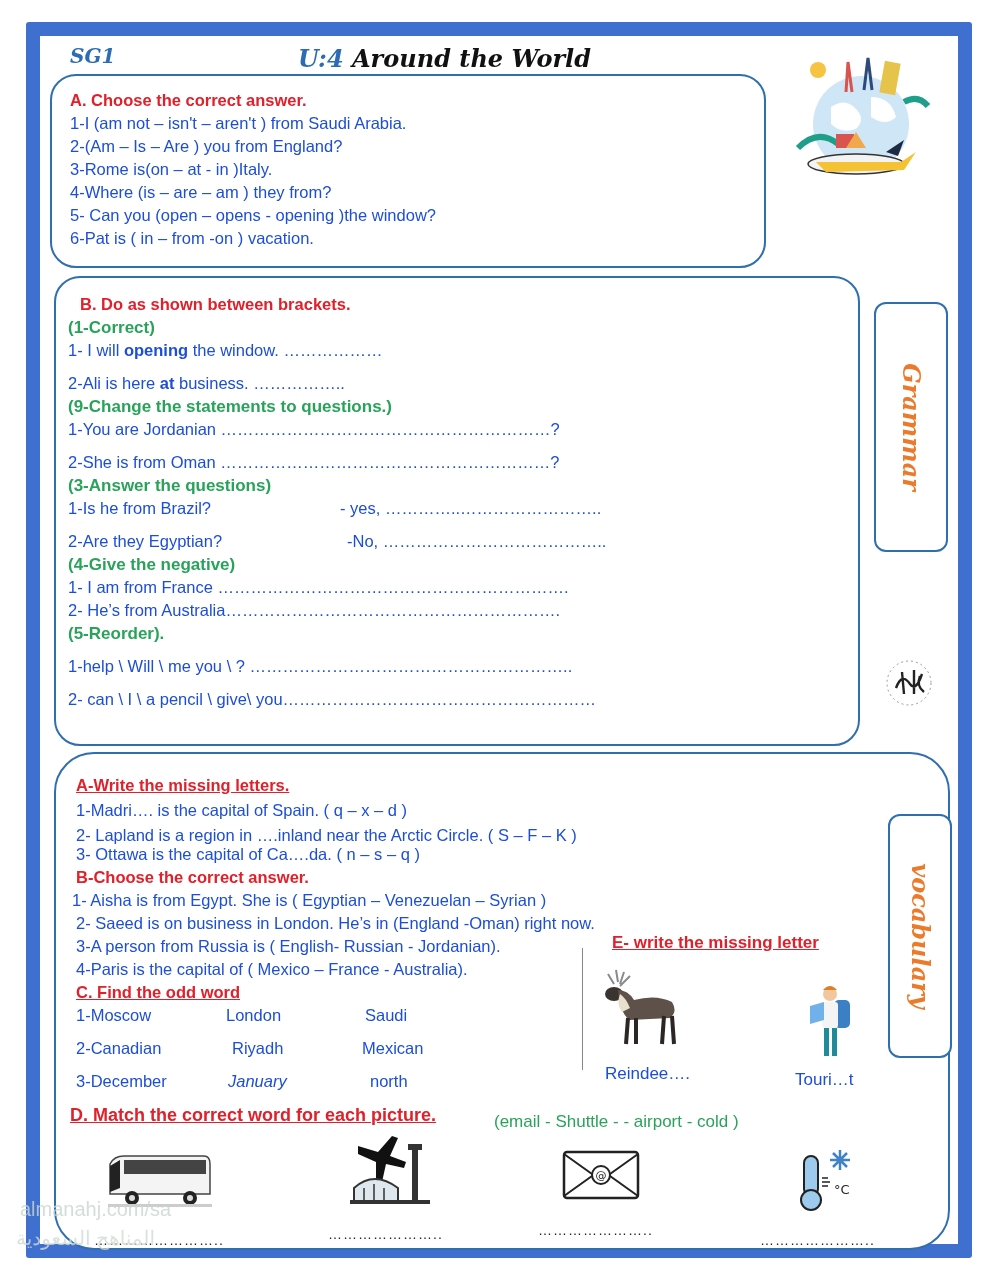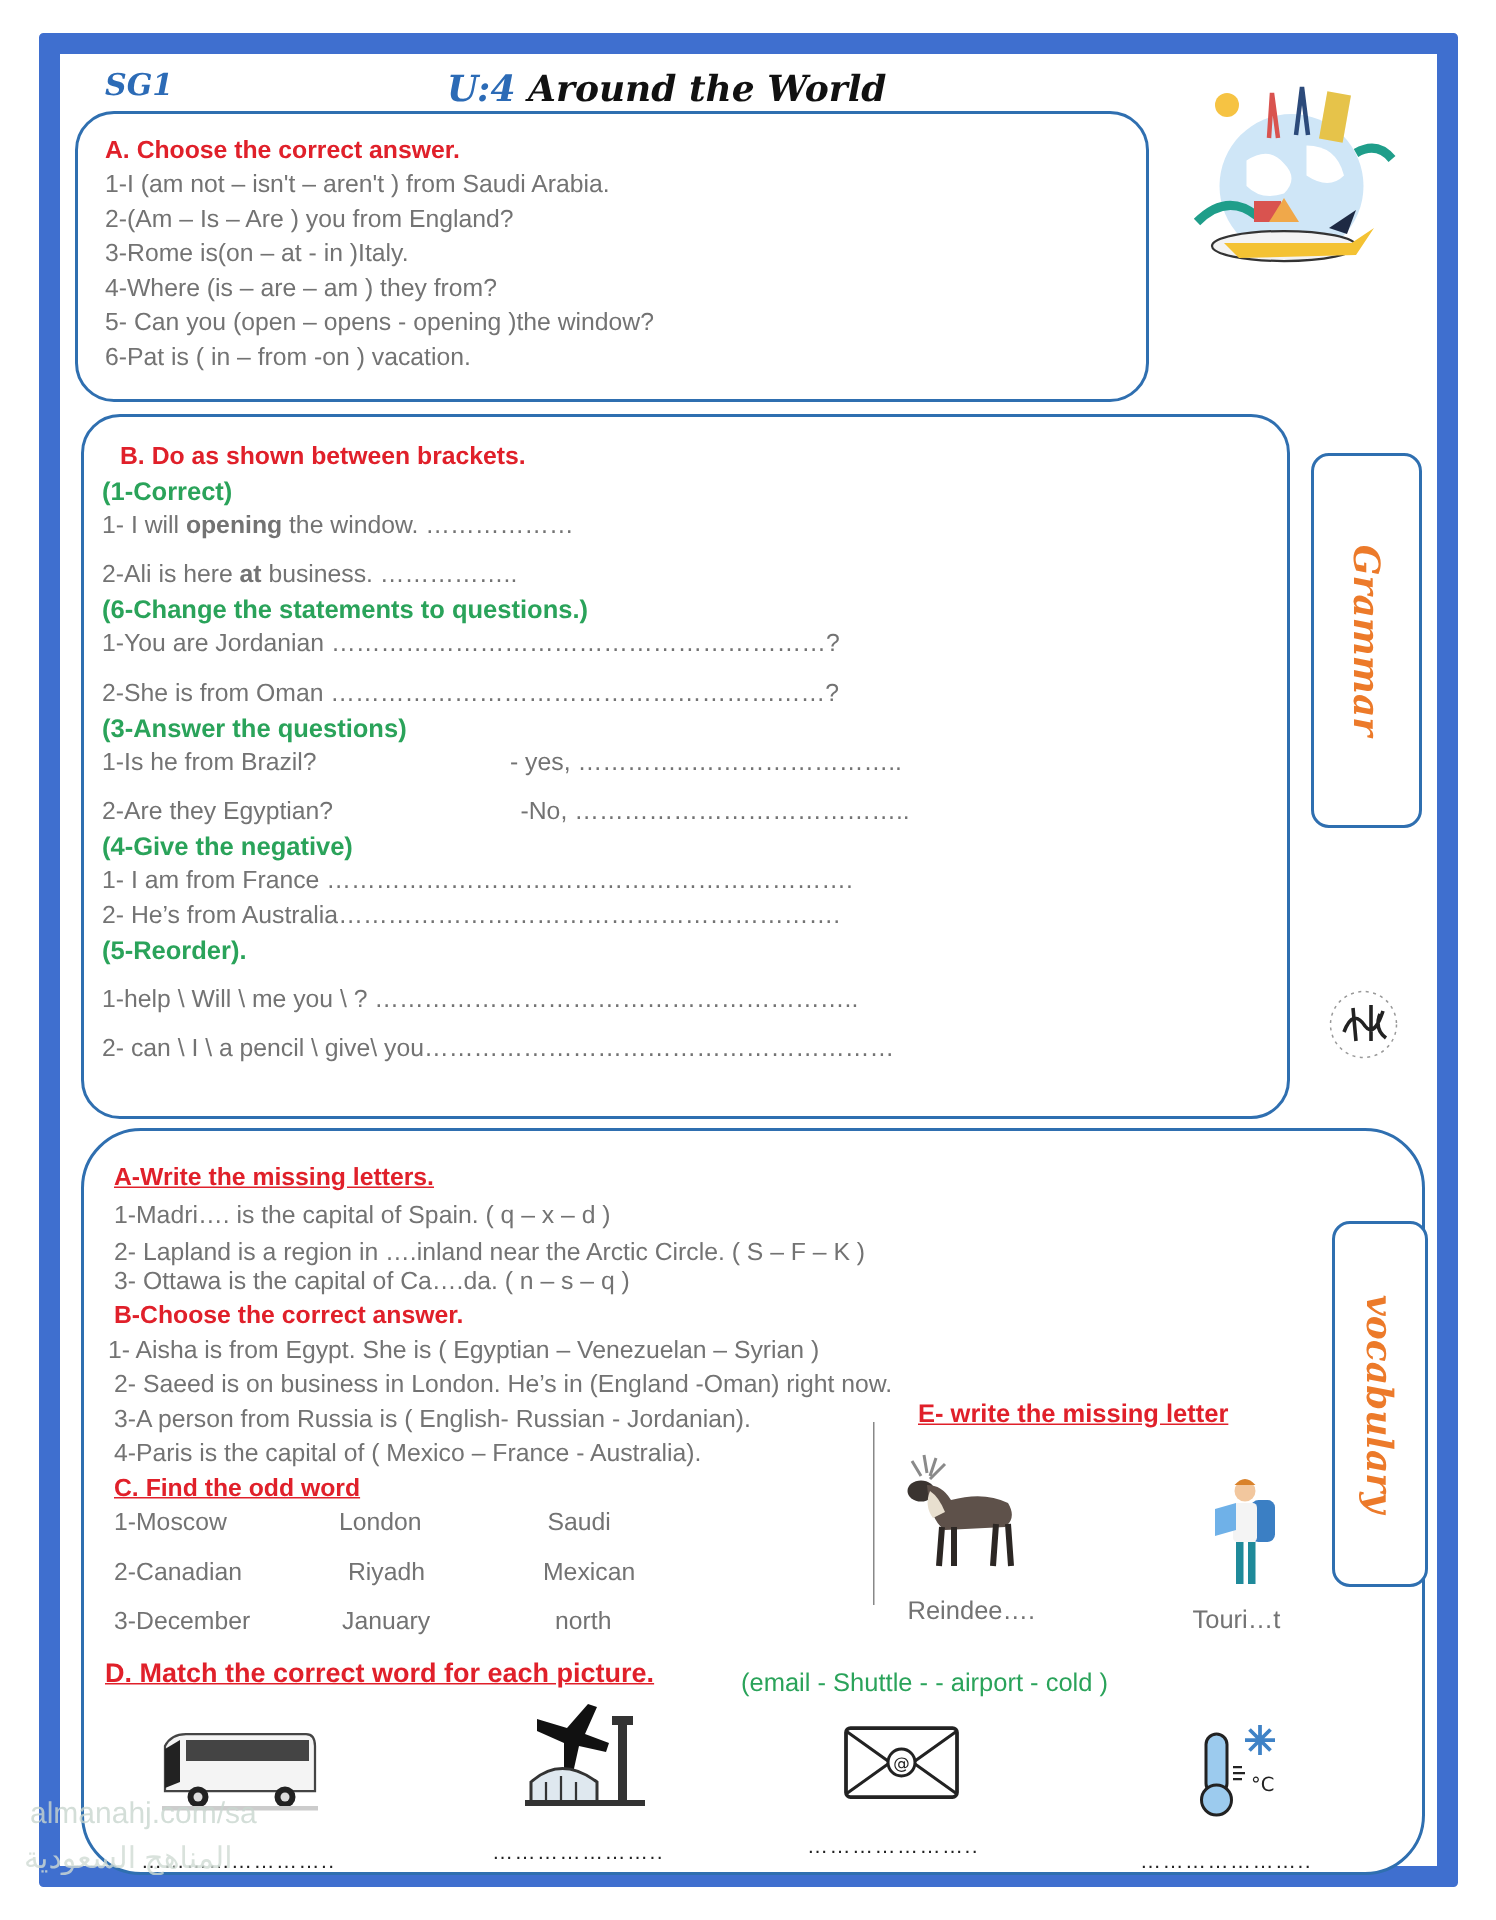--- a/index.html
+++ b/index.html
@@ -13,21 +13,21 @@
 
   .hdr-sg { position: absolute; left: 70px; top: 44px; font-family: "DejaVu Serif", serif; font-style: italic; font-weight: bold; font-size: 20px; color: #2c6bb6; }
   .hdr-title { position: absolute; left: 298px; top: 44px; font-family: "DejaVu Serif", serif; font-style: italic; font-weight: bold; font-size: 24px; color: #111; }
   .hdr-title .unit { color: #2c6bb6; }
 
   .box { position: absolute; border: 2px solid #2f6fb0; border-radius: 26px; background: #fff; }
   .boxA { left: 50px; top: 74px; width: 716px; height: 194px; }
   .boxB { left: 54px; top: 276px; width: 806px; height: 470px; }
   .boxV { left: 54px; top: 752px; width: 896px; height: 498px; border-radius: 40px; }
 
-  .line { position: absolute; font-size: 16.5px; white-space: nowrap; color: #737373; }
+  .line { position: absolute; font-size: 16.5px; white-space: nowrap; color: #1d4ed8; }
   .h-red { color: #e0202a; font-weight: bold; font-size: 16.5px; }
   .h-green { color: #2aa35a; font-weight: bold; font-size: 17px; }
   .u { text-decoration: underline; }
   b { font-weight: bold; }
 
   .side-tab { position: absolute; border: 2px solid #2f6fb0; border-radius: 12px; background: #fff; }
   .tab-grammar { left: 874px; top: 302px; width: 74px; height: 250px; }
   .tab-vocab { left: 888px; top: 814px; width: 64px; height: 244px; }
   .side-label { position: absolute; left: 50%; top: 50%; transform: translate(-50%,-50%) rotate(90deg);
     font-family: "DejaVu Serif", serif; font-style: italic; font-weight: bold; font-size: 24px; color: #ec7a2a; white-space: nowrap; }
@@ -79,21 +79,21 @@
 <div class="line" style="left:70px; top:206px;">5- Can you (open – opens - opening )the window?</div>
 <div class="line" style="left:70px; top:229px;">6-Pat is ( in – from -on ) vacation.</div>
 
 <div class="box boxB"></div>
 <div class="line h-red" style="left:80px; top:295px;">B. Do as shown between brackets.</div>
 
 <div class="line h-green" style="left:68px; top:318px;">(1-Correct)</div>
 <div class="line" style="left:68px; top:341px;"><span>1- I will </span><b>opening</b><span> the window. ………………</span></div>
 <div class="line" style="left:68px; top:374px;"><span>2-Ali is here </span><b>at</b><span>  business. ……………..</span></div>
 
-<div class="line h-green" style="left:68px; top:397px;">(6-Change the statements to questions.)</div>
+<div class="line h-green" style="left:68px; top:397px;">(9-Change the statements to questions.)</div>
 <div class="line" style="left:68px; top:420px;">1-You are Jordanian ……………………………………………………?</div>
 <div class="line" style="left:68px; top:453px;">2-She is from Oman  ……………………………………………………?</div>
 
 <div class="line h-green" style="left:68px; top:476px;">(3-Answer the questions)</div>
 <div class="line" style="left:68px; top:499px;">1-Is he from Brazil?</div>
 <div class="line" style="left:340px; top:499px;">- yes, …………..……………………..</div>
 <div class="line" style="left:68px; top:532px;">2-Are they  Egyptian?</div>
 <div class="line" style="left:347px; top:532px;">-No, …………………………………..</div>
 
 <div class="line h-green" style="left:68px; top:555px;">(4-Give the negative)</div>
@@ -127,21 +127,21 @@
 <div class="line" style="left:76px; top:960px;">4-Paris is the capital  of (  Mexico – France - Australia).</div>
 
 <div class="line h-red u" style="left:76px; top:983px;">C. Find the odd word</div>
 <div class="line" style="left:76px; top:1006px;text-align:right;">1-Moscow</div>
 <div class="line" style="left:226px; top:1006px;">London</div>
 <div class="line" style="left:365px; top:1006px;">Saudi</div>
 <div class="line" style="left:76px; top:1039px;">2-Canadian</div>
 <div class="line" style="left:232px; top:1039px;">Riyadh</div>
 <div class="line" style="left:362px; top:1039px;">Mexican</div>
 <div class="line" style="left:76px; top:1072px;">3-December</div>
-<div class="line" style="left:228px; top:1072px;">January</div>
+<div class="line" style="left:228px; top:1072px;font-style:italic;">January</div>
 <div class="line" style="left:370px; top:1072px;">north</div>
 
 <div class="line h-red u" style="left:612px; top:933px; font-size:17px;">E- write the missing letter</div>
 <div class="divider"></div>
 <svg class="pic" style="left:594px; top:962px; width:90px; height:90px;" viewBox="0 0 90 90">
   <path d="M14 12 l6 10 M22 8 l2 12 M30 10 l-4 12 M36 14 l-10 10" stroke="#8a8a8a" stroke-width="2" fill="none"></path>
   <ellipse cx="20" cy="32" rx="9" ry="7" fill="#3a3430"></ellipse>
   <path d="M24 28 q10 0 16 10 q22 -6 38 2 q6 10 -2 16 l-40 2 q-10 -6 -12 -30z" fill="#5e514a"></path>
   <path d="M26 32 q6 4 10 14 l-8 4 q-6 -8 -2 -18z" fill="#e8dfcf"></path>
   <path d="M34 56 l-2 26 M42 56 l0 26 M70 54 l-2 28 M78 54 l2 28" stroke="#2c2724" stroke-width="4" fill="none"></path>

